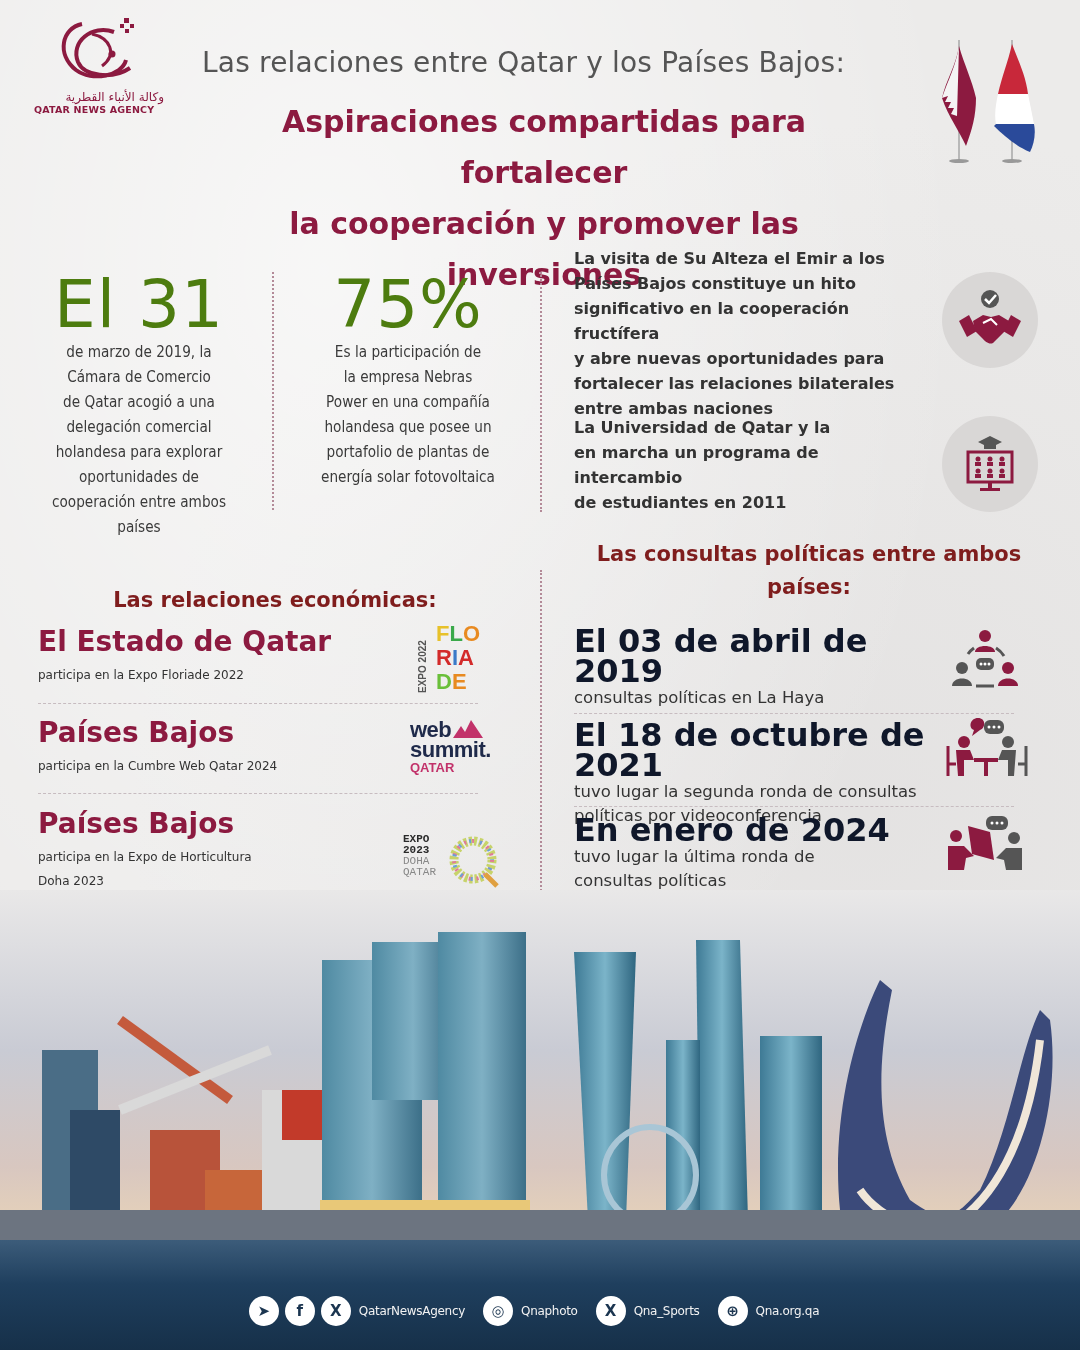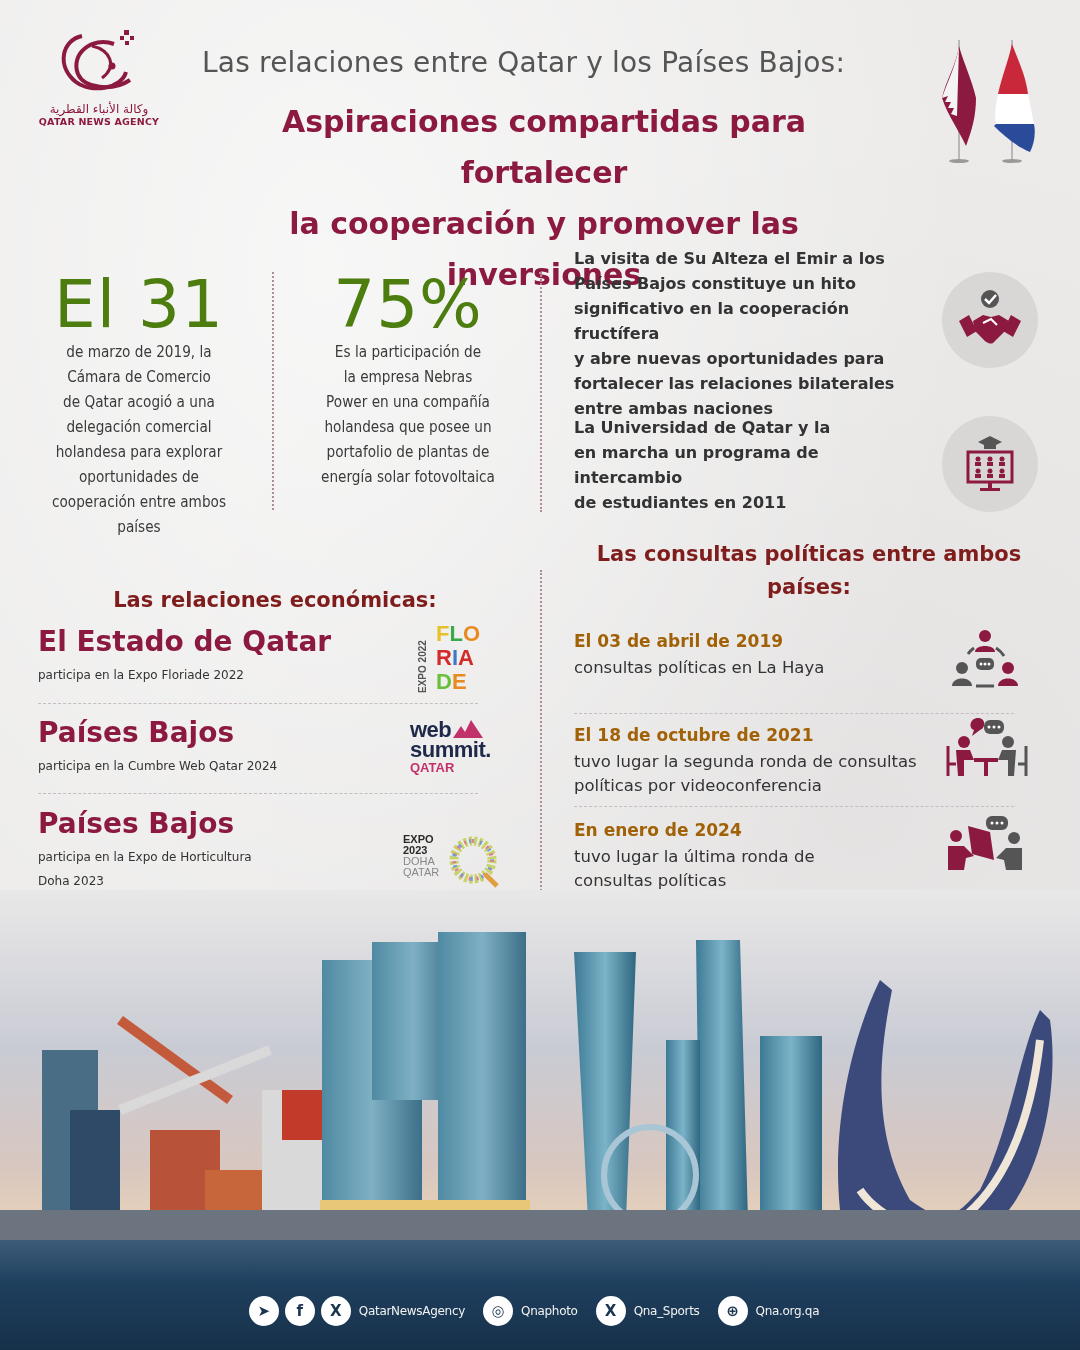--- a/index.html
+++ b/index.html
@@ -8,21 +8,21 @@
     position: relative;
     font-family: "DejaVu Sans", sans-serif;
     background: #ecebea;
     background-image:
       radial-gradient(ellipse at 30% 20%, rgba(255,255,255,0.6), transparent 60%),
       radial-gradient(ellipse at 80% 60%, rgba(220,218,218,0.5), transparent 60%);
     color: #333;
   }
 
   
-  .logo { position: absolute; left: 34px; top: 26px; width: 130px; height: 120px; text-align: center; }
+  .logo { position: absolute; left: 34px; top: 14px; width: 130px; height: 120px; }
   .logo svg { display: block; margin: 0 auto; }
   .logo .ar { font-size: 12px; color: #8c1a40; margin-top: 2px; direction: rtl; }
   .logo .en { font-size: 9.5px; color: #8c1a40; font-weight: bold; letter-spacing: 0.2px; }
   .title-1 { position: absolute; left: 202px; top: 46px; font-size: 28px; color: #555; letter-spacing: 0.2px; white-space: nowrap; }
   .title-2 { position: absolute; left: 194px; top: 96px; width: 700px; text-align: center; font-size: 30px; font-weight: bold; color: #8c1a40; line-height: 51px; }
   .flags { position: absolute; left: 938px; top: 36px; width: 104px; height: 130px; }
 
   
   .stat { position: absolute; text-align: center; }
   .stat .big { font-size: 66px; font-weight: normal; color: #4d7c0f; line-height: 70px; letter-spacing: 1px; }
@@ -42,31 +42,31 @@
   .sec-title { position: absolute; font-size: 21px; font-weight: bold; color: #7f1d1d; text-align: center; line-height: 33px; }
 
   
   .eco-item { position: absolute; left: 38px; width: 440px; }
   .eco-item .h { font-size: 28px; font-weight: bold; color: #8c1a40; line-height: 30px; }
   .eco-item .p { font-size: 12px; color: #333; line-height: 24px; margin-top: 6px; }
   .hr { position: absolute; height: 0; border-top: 1px dashed #c7bcc0; }
 
   
   .pol-item { position: absolute; left: 574px; width: 360px; }
-  .pol-item .h { font-size: 17px; font-weight: bold; color: #a16207; line-height: 30px; }
+  .pol-item .h { font-size: 32px; font-weight: bold; color: #0f172a; line-height: 30px; }
   .pol-item .p { font-size: 16.5px; color: #333; line-height: 24px; }
   .pol-icon { position: absolute; width: 92px; height: 70px; }
 
   
   .floriade { position: absolute; left: 414px; top: 617px; width: 80px; height: 80px; text-decoration: underline; }
   .websummit { position: absolute; left: 410px; top: 720px; width: 86px; height: 60px; font-family: "Liberation Sans", sans-serif; }
   .websummit .w { font-size: 22px; font-weight: bold; color: #1f2a4a; line-height: 20px; letter-spacing: -0.5px; }
   .websummit .q { font-size: 13px; font-weight: bold; color: #c2326a; line-height: 16px; }
   .expo23 { position: absolute; left: 403px; top: 830px; width: 100px; height: 60px; }
-  .expo23 .t { position: absolute; left: 0; top: 4px; font-family: Liberation Sans, sans-serif; font-size: 11px; font-weight: bold; color: #2a2a2a; line-height: 11px; }
+  .expo23 .t { position: absolute; left: 0; top: 4px; font-family: Liberation Mono, monospace; font-size: 11px; font-weight: bold; color: #2a2a2a; line-height: 11px; }
   .expo23 .t .l { color: #888; font-weight: normal; }
 
   
   .skyline { position: absolute; left: 0; top: 890px; width: 1080px; height: 460px; overflow: hidden; }
   .footer { position: absolute; left: 0; top: 1286px; width: 1080px; height: 50px; display: flex; align-items: center; justify-content: center; gap: 6px; }
   .soc { width: 30px; height: 30px; border-radius: 50%; background: #fff; display: flex; align-items: center; justify-content: center; color: #1b3550; font-weight: bold; font-size: 15px; font-family: "DejaVu Sans", sans-serif; }
   .soc-label { color: #f2f2f2; font-size: 12px; margin: 0 12px 0 2px; letter-spacing: -0.3px; }
 </style>
 </head>
 <body>

